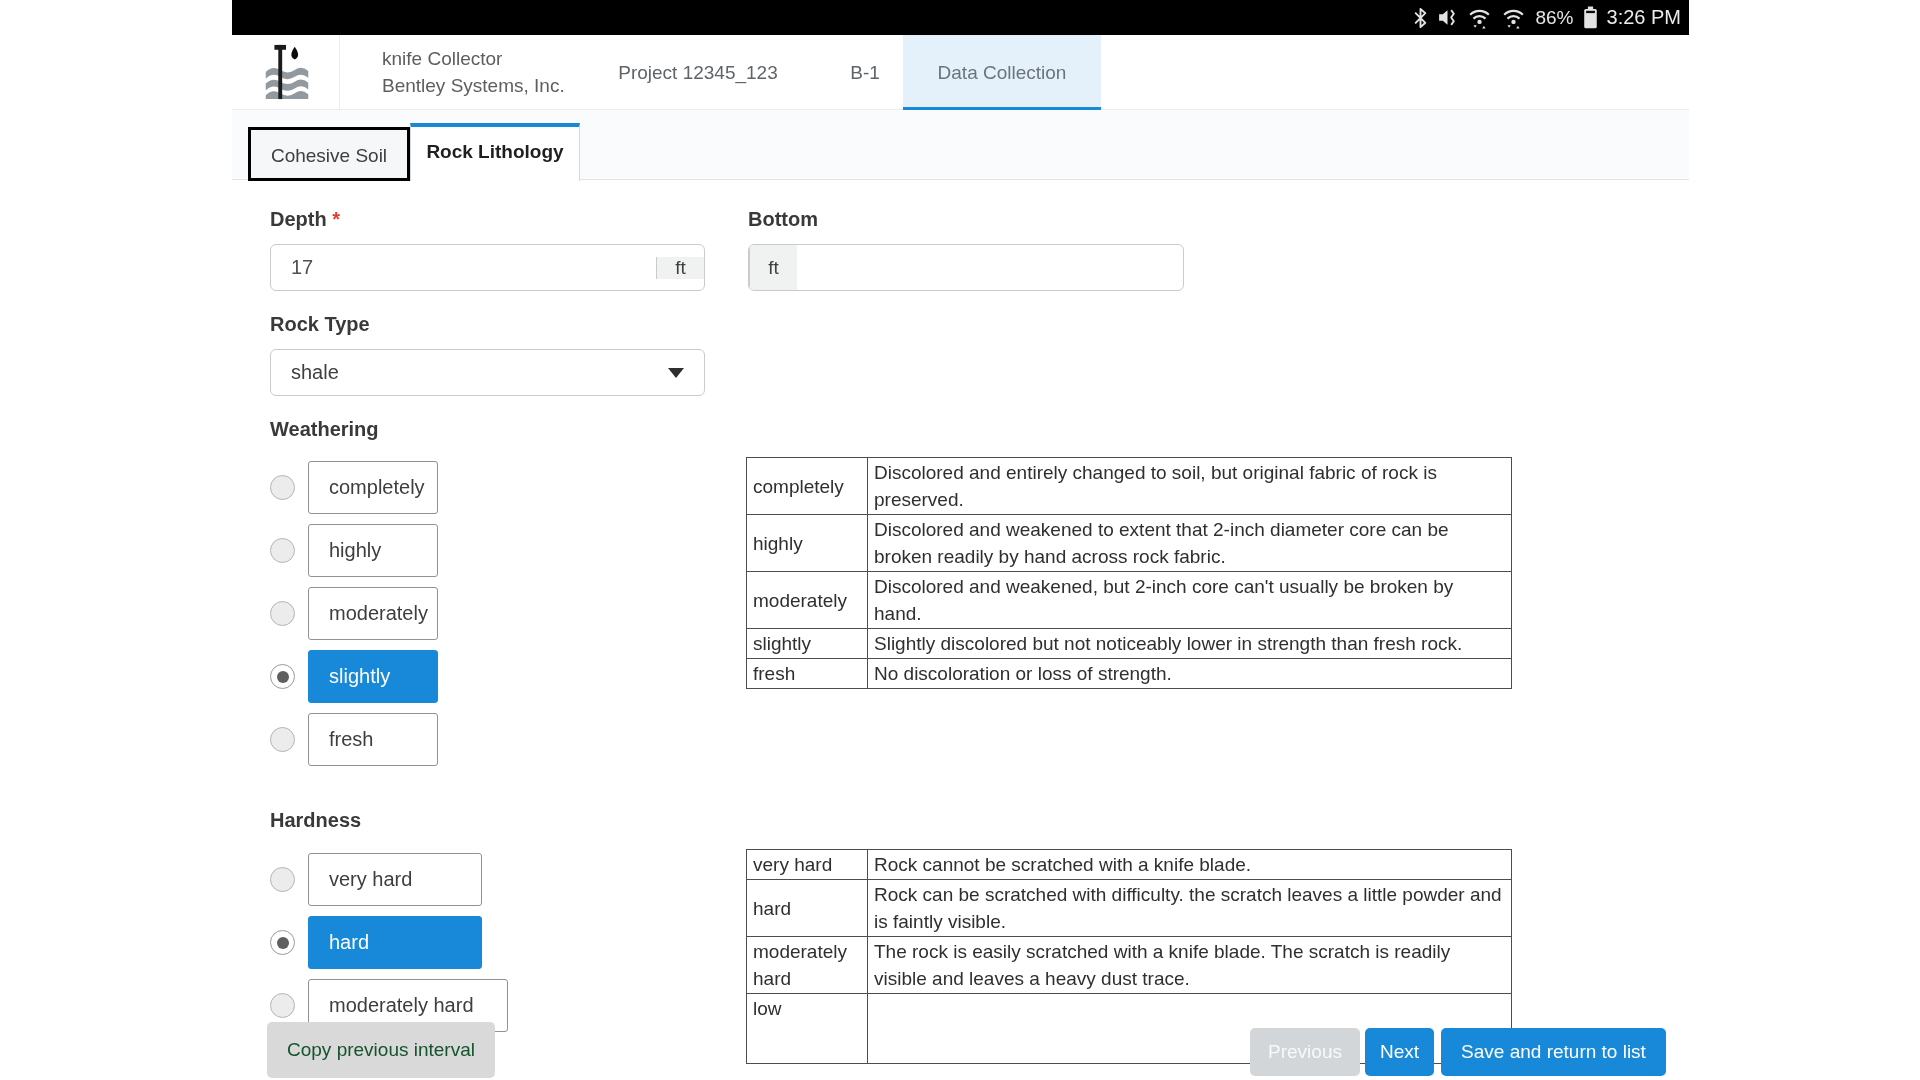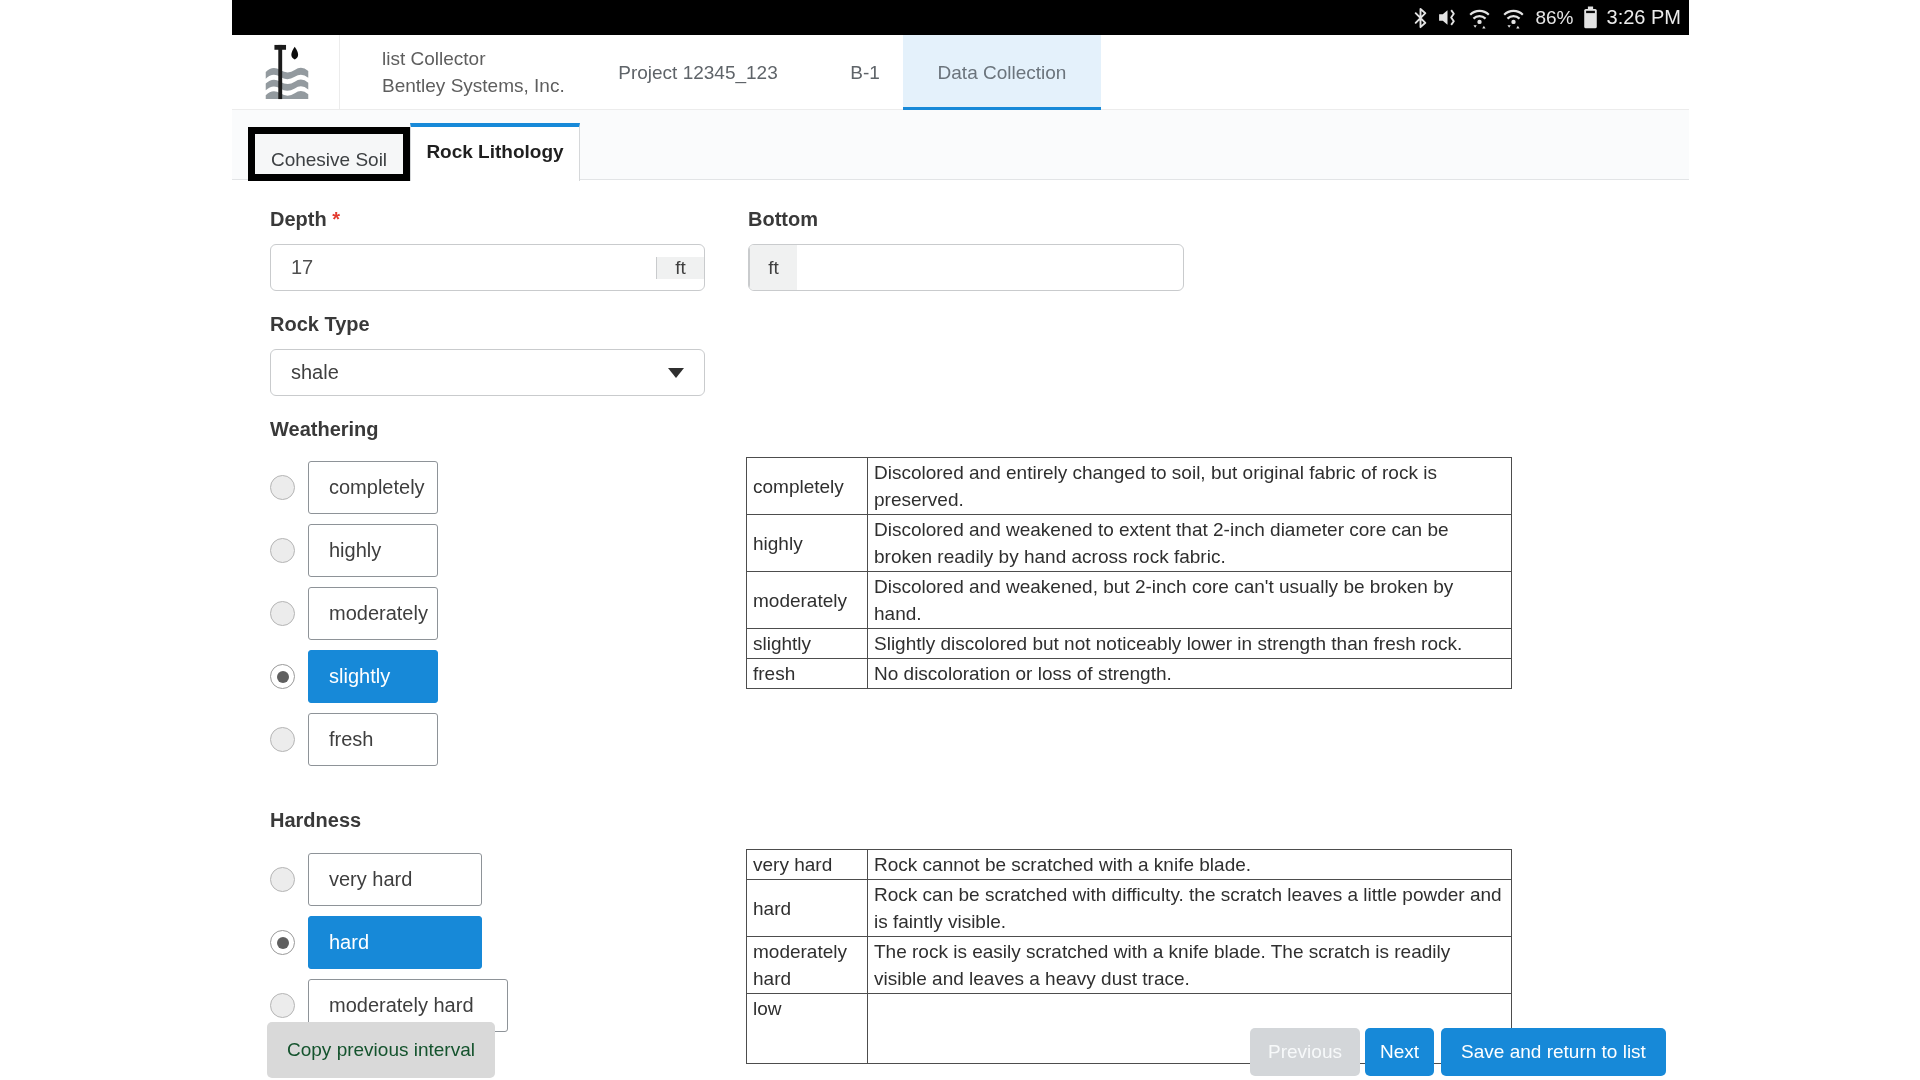--- a/index.html
+++ b/index.html
@@ -19,21 +19,21 @@
   .logo{position:absolute;left:32px;top:8px;width:46px;height:58px;}
   .hdr-divider{position:absolute;left:107px;top:0;width:1px;height:75px;background:#ececec;}
   .brand{position:absolute;left:150px;top:10px;color:#5e5e5e;font-size:19px;line-height:27px;}
   .nav-item{position:absolute;top:0;height:75px;line-height:75px;font-size:19px;color:#5f6469;text-align:center;}
   .nav-active{background:#e4f1fb;color:#6b747c;}
   .nav-underline{position:absolute;left:0;bottom:-1px;width:100%;height:4px;background:#1789d8;}
 
   
   .subtabs{position:absolute;left:0;top:110px;width:1457px;height:70px;background:#fafbfc;border-bottom:1px solid #e2e4e6;box-sizing:border-box;}
   .tab{position:absolute;box-sizing:border-box;text-align:center;font-size:19px;}
-  .tab-inactive{left:16px;top:17px;width:162px;height:54px;line-height:52px;background:#f6f7f8;border:7px solid #000000;color:#3d4043;}
+  .tab-inactive{left:16px;top:17px;width:162px;height:54px;line-height:52px;background:#f6f7f8;border:3px solid #000000;color:#3d4043;}
   .tab-active{left:178px;top:13px;width:170px;height:58px;line-height:50px;background:#ffffff;border:1px solid #d6d8da;border-top:4px solid #1789d8;border-bottom:none;font-weight:bold;color:#1f1f1f;z-index:2;}
 
   
   .flabel{position:absolute;font-size:20px;font-weight:bold;color:#393939;}
   .req{color:#e33a2f;}
   .unit-field{position:absolute;height:47px;display:flex;border:1px solid #c9cbcd;border-radius:6px;overflow:hidden;box-sizing:border-box;background:#fff;}
   .uf-input{flex:1;border:none;outline:none;padding:0 0 0 20px;font-size:20px;color:#4f4f4f;font-family:"Liberation Sans",sans-serif;background:#fff;min-width:0;}
   .uf-unit{width:47px;background:#f0f1f1;border-left:1px solid #c9cbcd;display:flex;align-items:center;justify-content:center;font-size:19px;color:#3f3f3f;}
   .select{position:absolute;height:47px;border:1px solid #c9cbcd;border-radius:6px;box-sizing:border-box;background:#fff;
     display:flex;align-items:center;padding:16px 20px;font-size:20px;color:#3f3f3f;cursor:pointer;}
@@ -117,21 +117,21 @@
             <path d="M1 42 q7 -7 15 -2 q8 5 15 0 q7 -5 14 1 l0 7 q-7 -6 -14 -1 q-8 5 -15 0 q-8 -5 -15 2 z"></path>
             <path d="M1 54 q7 -7 15 -2 q8 5 15 0 q7 -5 14 1 l0 5 l-44 0 z"></path>
           </g>
           <rect x="10" y="2" width="12" height="5" fill="#1b1b1b"></rect>
           <rect x="14" y="2" width="4" height="56" fill="#1b1b1b"></rect>
           <path d="M31 4 q7 10 0 13 q-7 -3 0 -13 z" fill="#0c0c0c"></path>
         </svg>
       </div>
       <div class="hdr-divider"></div>
       <div class="brand">
-        <div>list Collector</div>
+        <div>knife Collector</div>
         <div>Bentley Systems, Inc.</div>
       </div>
       <div class="nav-item" style="left:383px;width:166px;">Project 12345_123</div>
       <div class="nav-item" style="left:603px;width:60px;">B-1</div>
       <div class="nav-item nav-active" style="left:671px;width:198px;">
         <span>Data Collection</span>
         <div class="nav-underline"></div>
       </div>
     </div>
 

